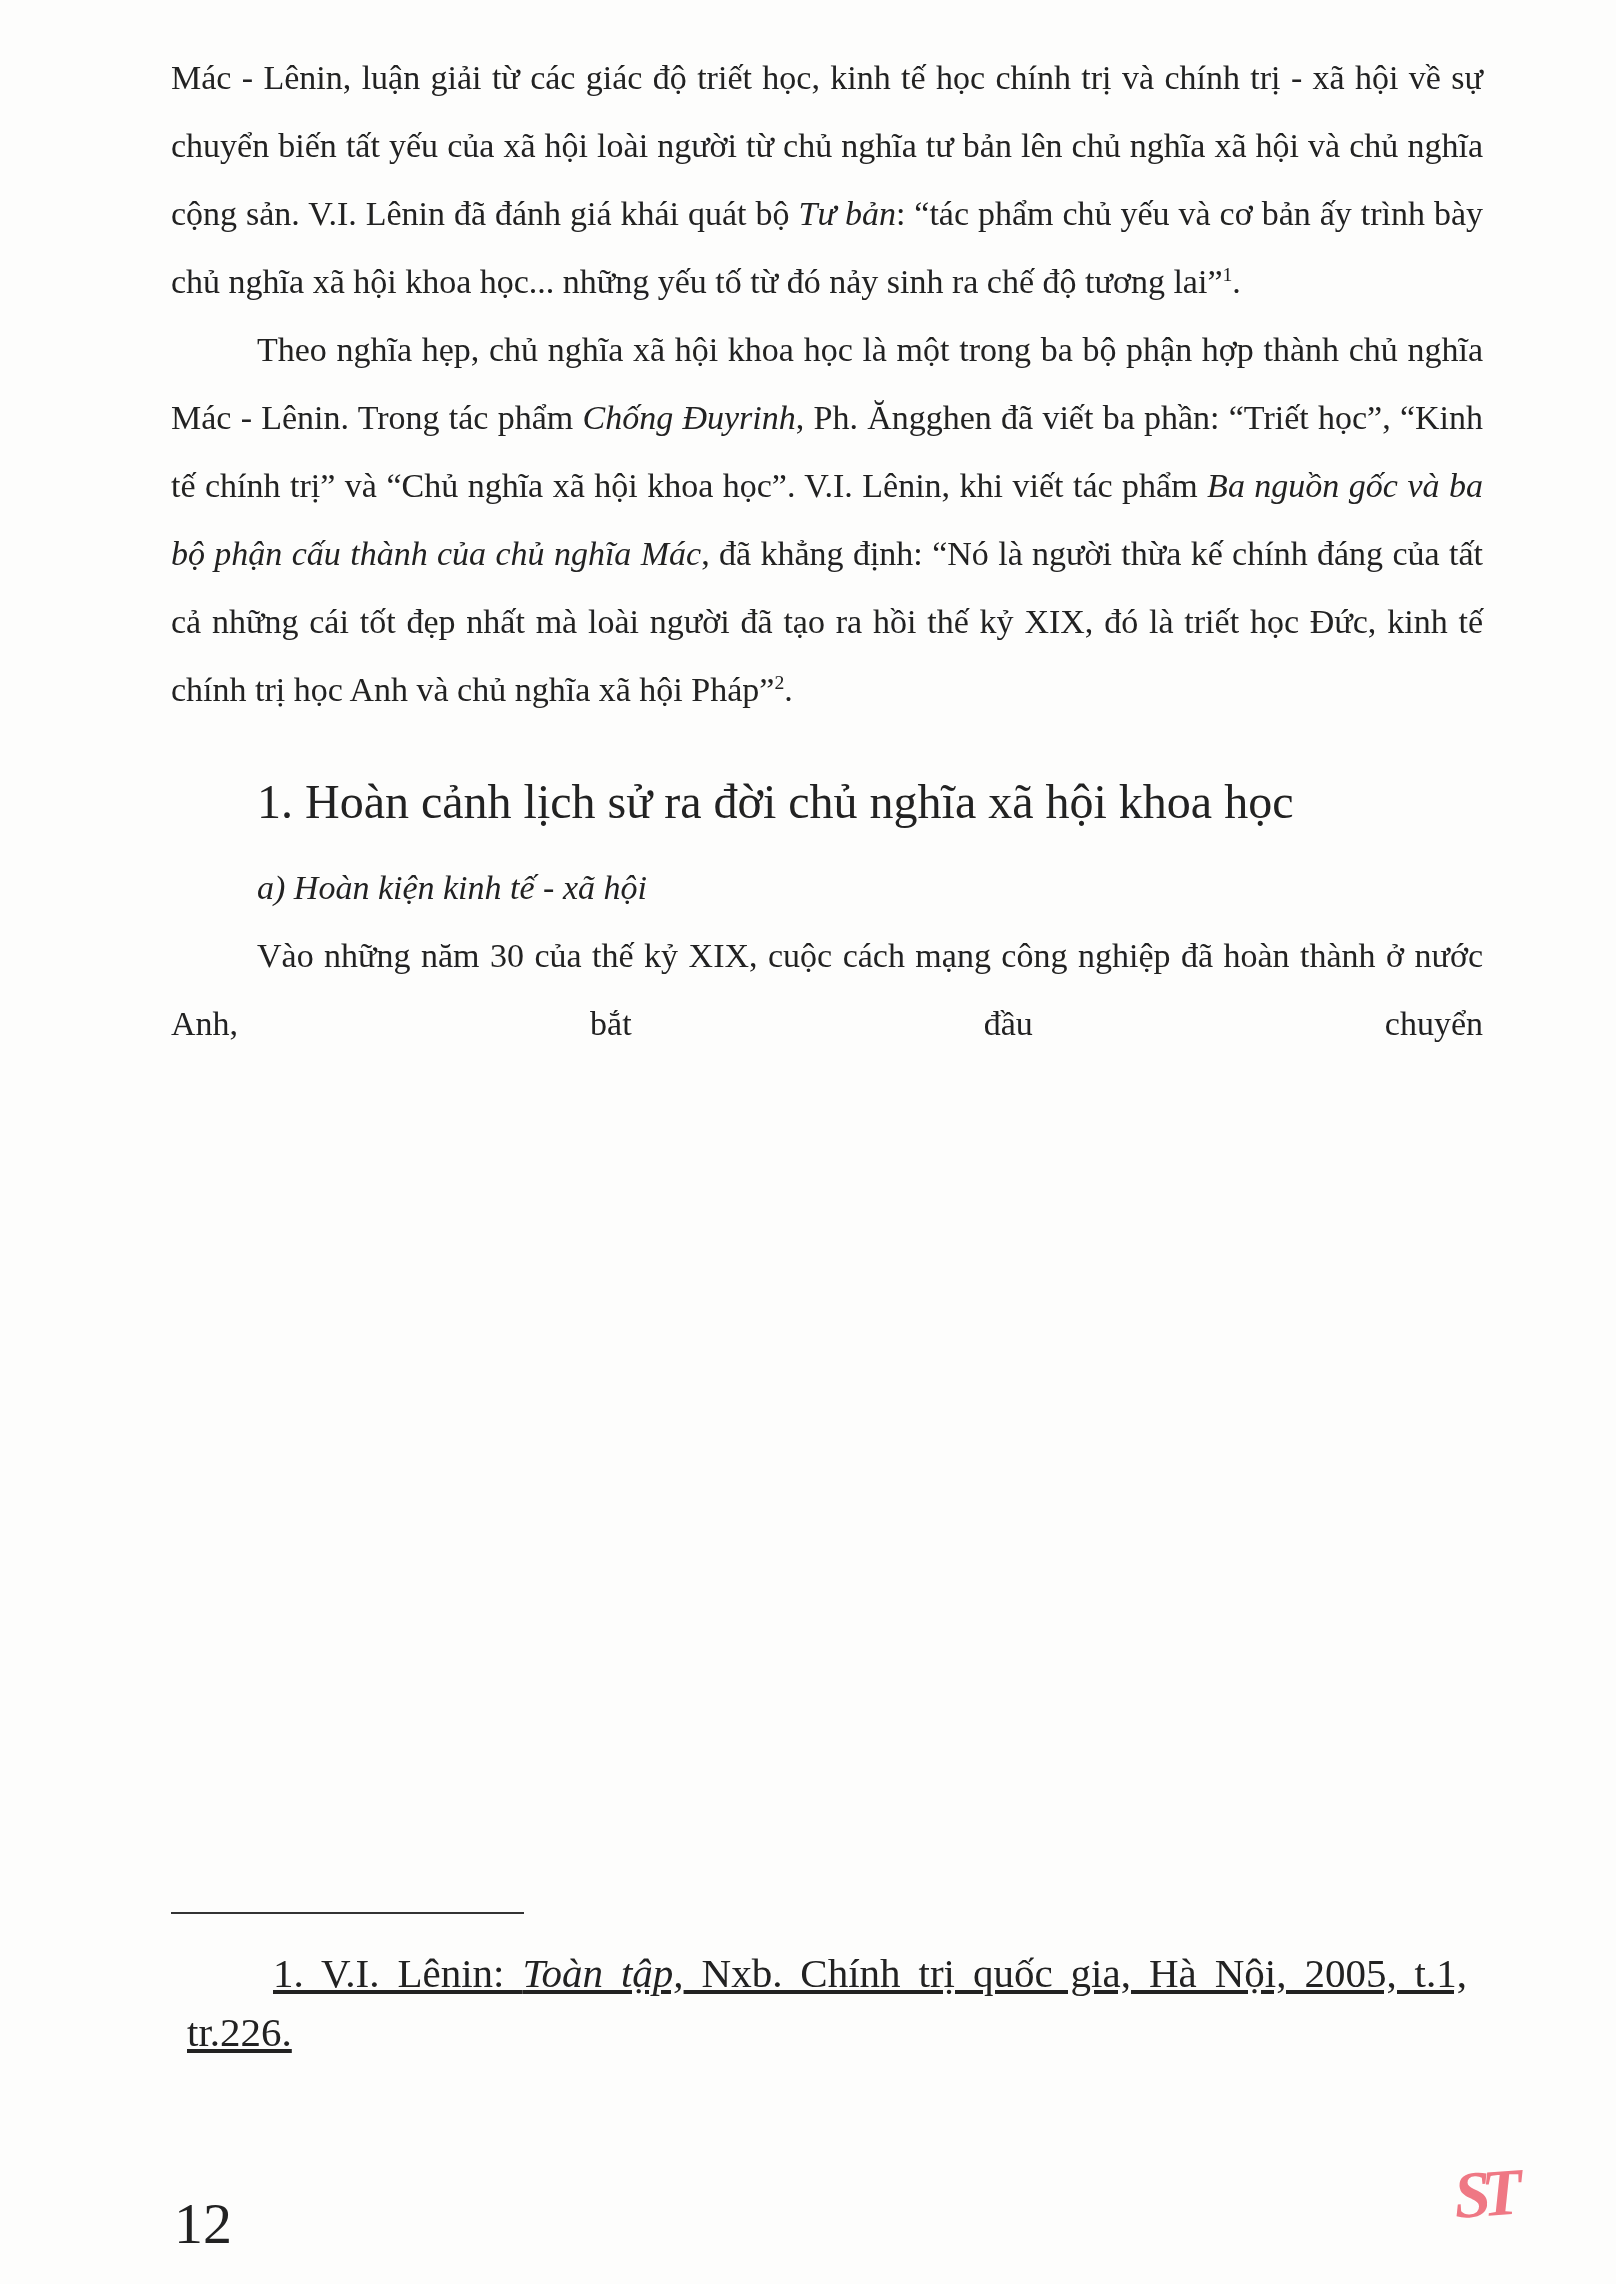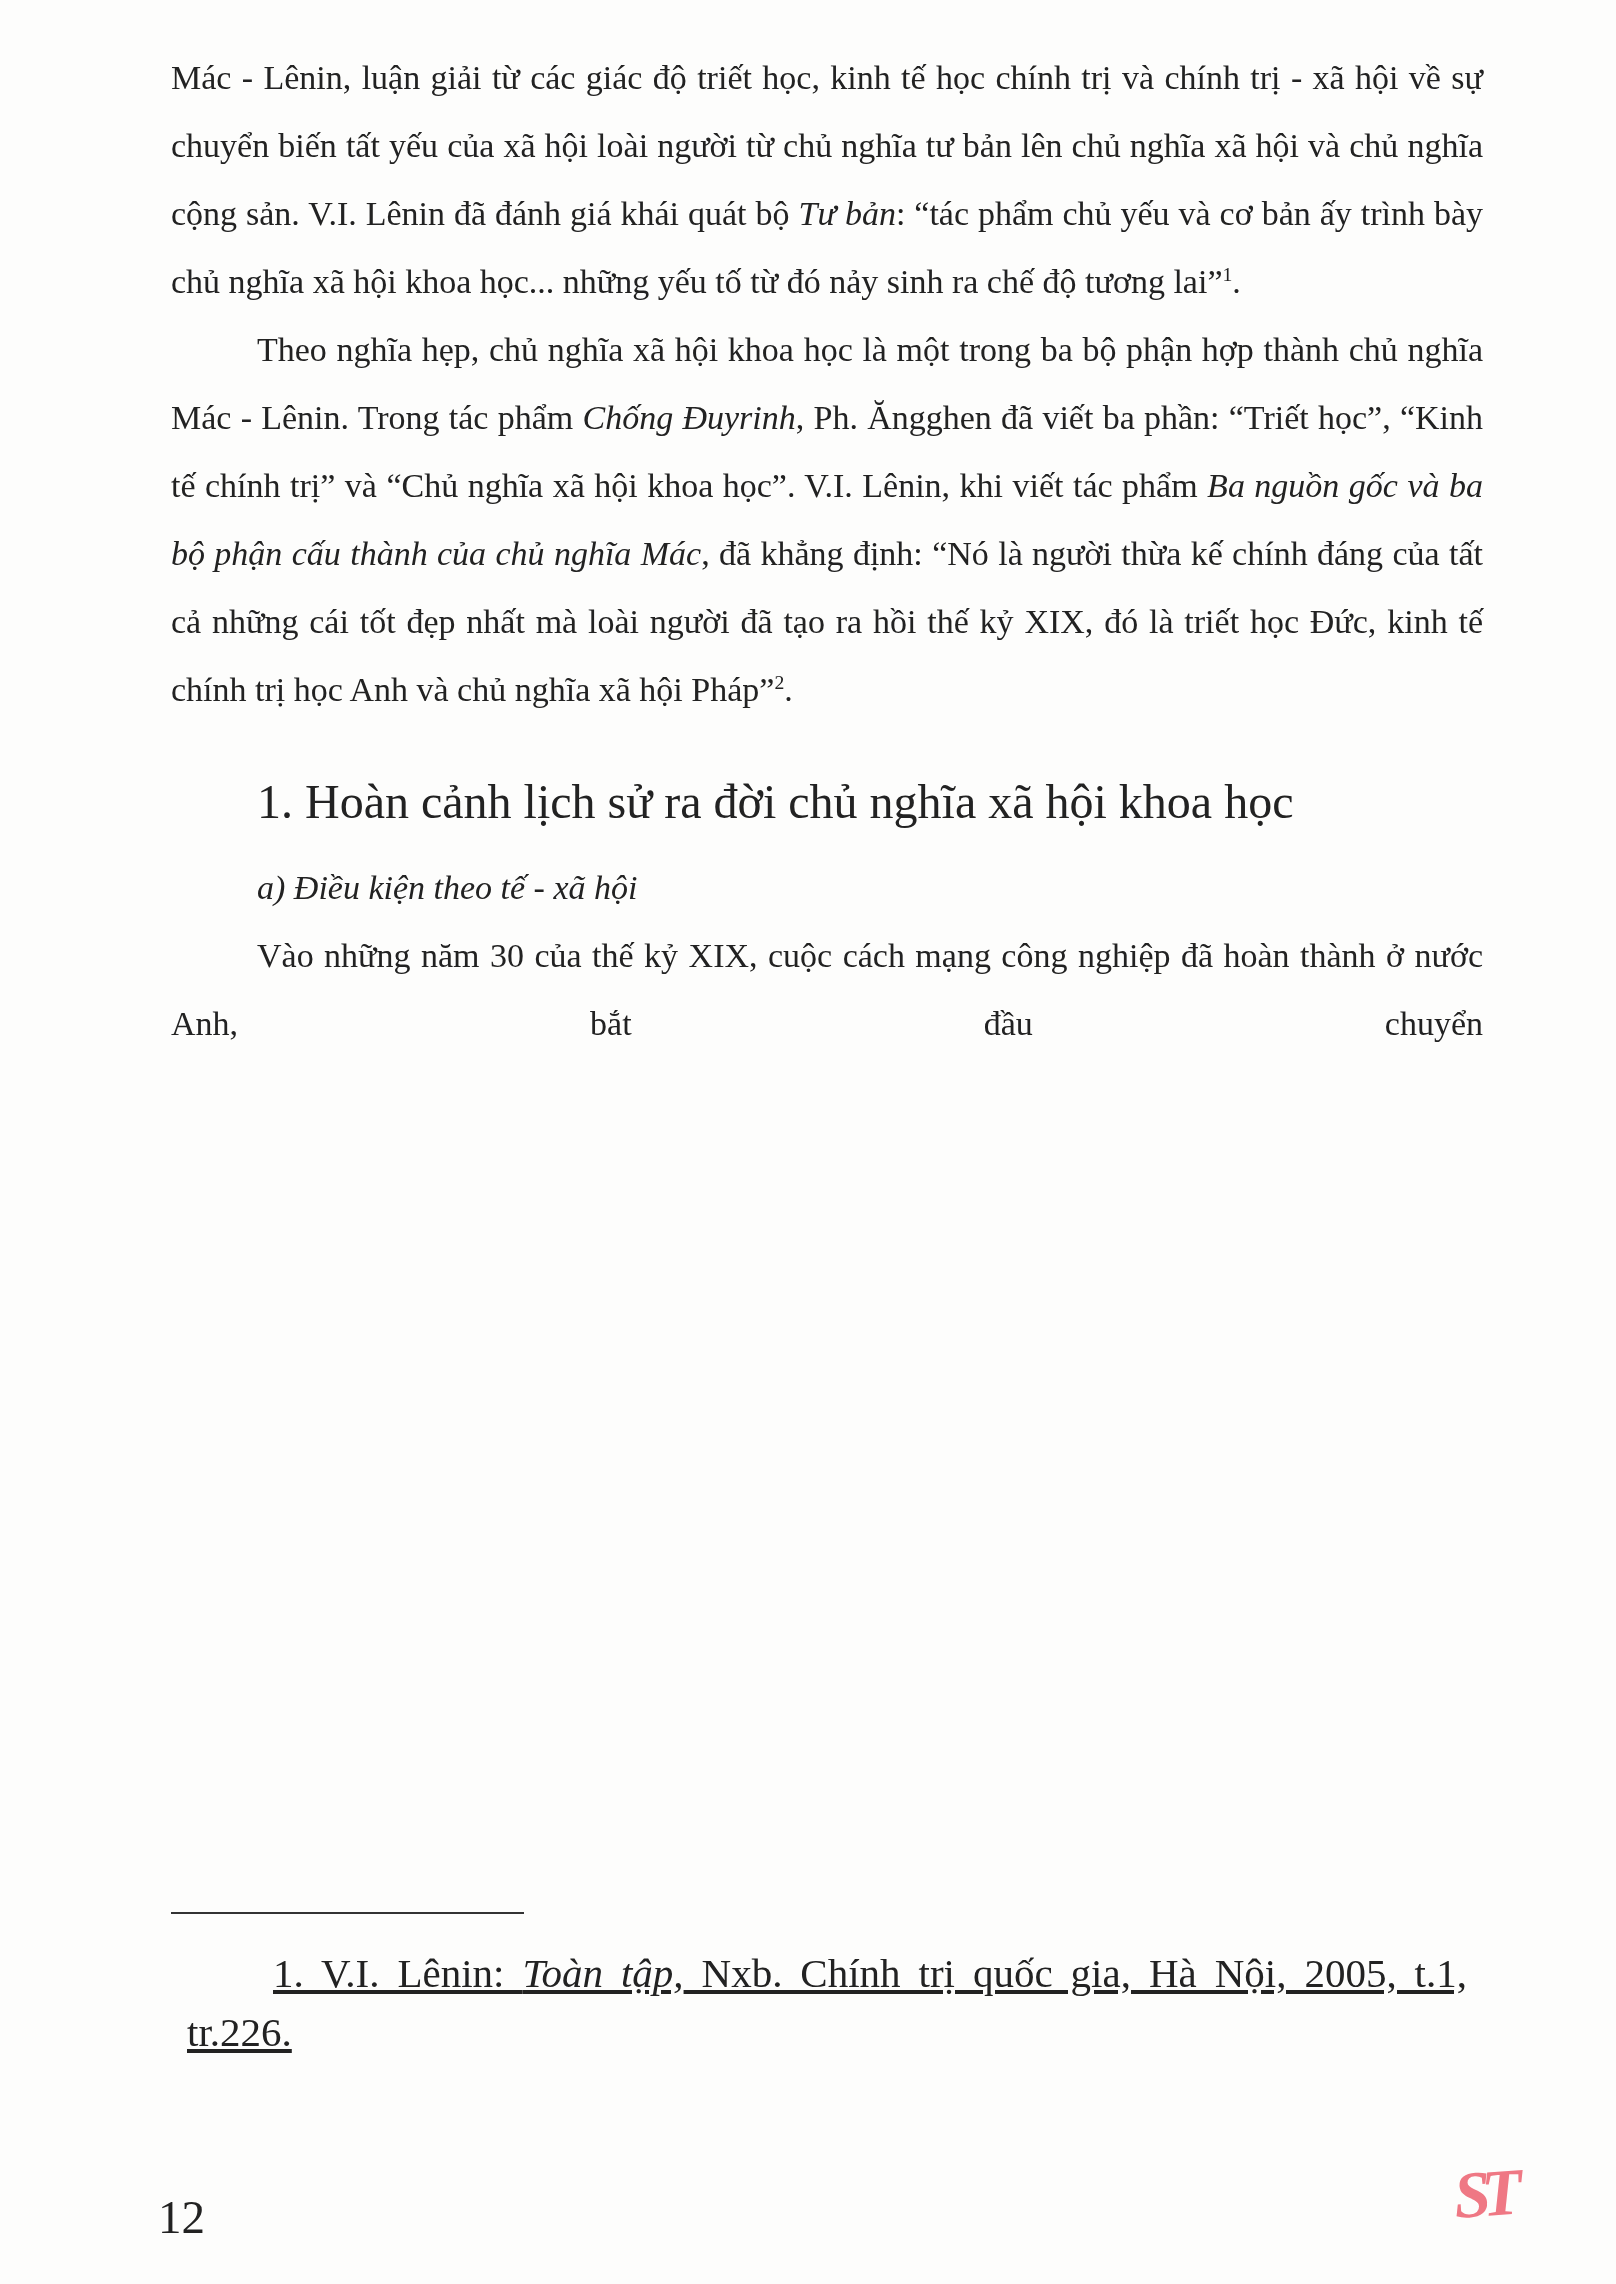--- a/index.html
+++ b/index.html
@@ -60,23 +60,23 @@
   .fn {
     margin: 16px;
     font-size: 41px;
     line-height: 59px;
     text-align: justify;
     text-indent: 86px;
     text-decoration: underline;
   }
   .page-number {
     position: absolute;
-    left: 158px;
+    left: 174px;
     top: 2190px;
-    font-size: 47px;
+    font-size: 58px;
     color: #222;
   }
   .st-logo {
     position: absolute;
     right: 104px;
     top: 2156px;
     font-family: "Liberation Serif", "DejaVu Serif", serif;
     font-style: italic;
     font-weight: bold;
     font-size: 66px;
@@ -90,21 +90,21 @@
 <body>
 
 <div class="content">
   <p class="para noindent"><span>Mác - Lênin, luận giải từ các giác độ triết học, kinh tế học chính trị và chính trị - xã hội về sự chuyển biến tất yếu của xã hội loài người từ chủ nghĩa tư bản lên chủ nghĩa xã hội và chủ nghĩa cộng sản. V.I. Lênin đã đánh giá khái quát bộ </span><i>Tư bản</i><span>: “tác phẩm chủ yếu và cơ bản ấy trình bày chủ nghĩa xã hội khoa học... những yếu tố từ đó nảy sinh ra chế độ tương lai”</span><sup>1</sup><span>.</span></p>
 
   <p class="para"><span>Theo nghĩa hẹp, chủ nghĩa xã hội khoa học là một trong ba bộ phận hợp thành chủ nghĩa Mác - Lênin. Trong tác phẩm </span><i>Chống Đuyrinh</i><span>, Ph. Ăngghen đã viết ba phần: “Triết học”, “Kinh tế chính trị” và “Chủ nghĩa xã hội khoa học”. V.I. Lênin, khi viết tác phẩm </span><i>Ba nguồn gốc và ba bộ phận cấu thành của chủ nghĩa Mác</i><span>, đã khẳng định: “Nó là người thừa kế chính đáng của tất cả những cái tốt đẹp nhất mà loài người đã tạo ra hồi thế kỷ XIX, đó là triết học Đức, kinh tế chính trị học Anh và chủ nghĩa xã hội Pháp”</span><sup>2</sup><span>.</span></p>
 
 
   <h2 class="heading">1. Hoàn cảnh lịch sử ra đời chủ nghĩa xã hội khoa học</h2>
 
-  <p class="para subheading"><span>a) Điều kiện theo tế - xã hội</span></p>
+  <p class="para subheading"><span>a) Hoàn kiện kinh tế - xã hội</span></p>
 
   <p class="para flushlast"><span>Vào những năm 30 của thế kỷ XIX, cuộc cách mạng công nghiệp đã hoàn thành ở nước Anh, bắt đầu chuyển</span></p>
 </div>
 
 <div class="footnotes">
   <hr class="fn-rule">
   <p class="fn"><span>1. V.I. Lênin: </span><i>Toàn tập,</i><span> Nxb. Chính trị quốc gia, Hà Nội, 2005, t.1, tr.226.</span></p>
 </div>
 
 <div class="page-number">12</div>

